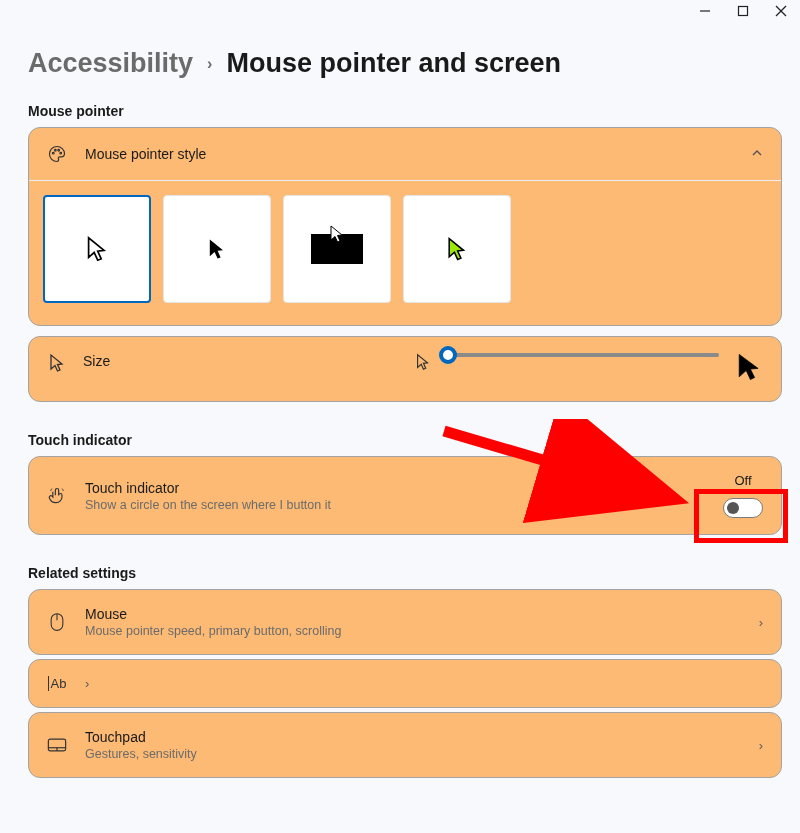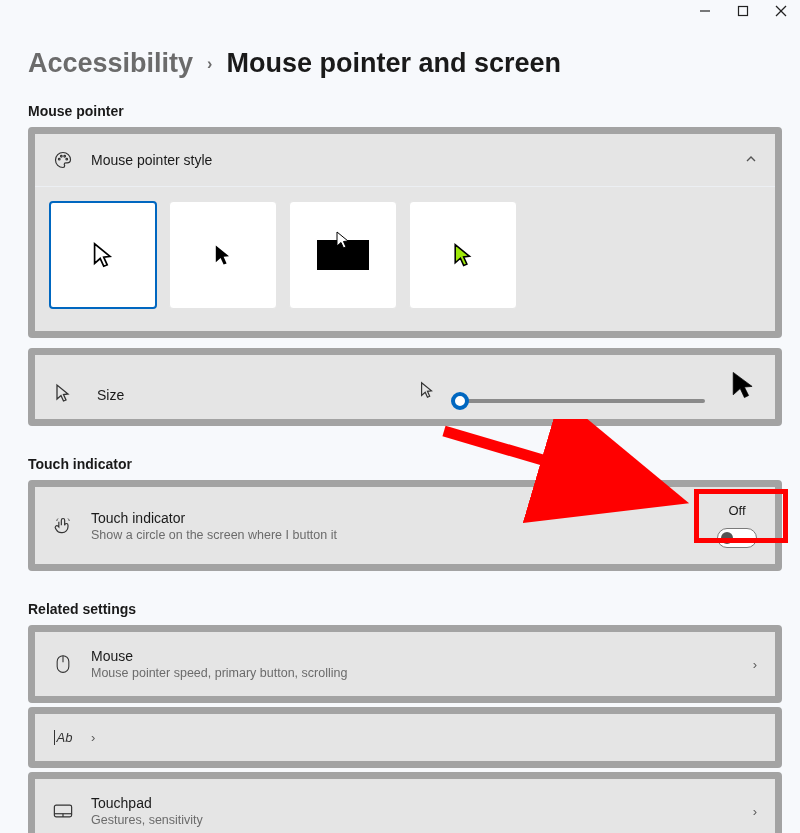--- a/index.html
+++ b/index.html
@@ -23,31 +23,31 @@
   .win-ctrl { width: 14px; height: 14px; display:flex; align-items:center; justify-content:center; cursor:pointer; }
   .content { padding: 20px 18px 6px 28px; }
   .breadcrumb {
     display: flex; align-items: center; gap: 14px;
     font-size: 27px; font-weight: 600; margin-top: 28px;
   }
   .breadcrumb .parent { color: #6b6b6b; font-weight: 600; }
   .breadcrumb .chev  { color: #6b6b6b; font-size: 16px; }
   .section-label { font-size: 14px; font-weight: 600; margin-top: 24px; margin-bottom: 8px; }
   .card {
-    background: #e5e5e5;
-    border: 7px solid #a3a3a3;
-    border-radius: 4px;
+    background: #fdba74;
+    border: 1px solid #a3a3a3;
+    border-radius: 12px;
   }
   .row {
     display: flex; align-items: center;
     padding: 16px 18px;
     gap: 18px;
   }
   .row-clickable { cursor: pointer; }
-  .row-icon { width: 20px; display:flex; justify-content:center; color:#333;font-style:italic; }
+  .row-icon { width: 20px; display:flex; justify-content:center; color:#333; }
   .row-text { flex: 1; }
   .row-title { font-size: 14px; }
   .row-sub { font-size: 12.5px; color: #6b6b6b; margin-top: 2px; }
   .chevron-end { color: #5a5a5a; font-size: 13px; }
   .divider { height:1px; background:#eceff3; }
 
   
   .tiles { display:flex; gap:12px; padding: 14px 14px 22px 14px; }
   .tile {
     width: 108px; height: 108px;
@@ -58,21 +58,21 @@
   .tile.selected { border:2px solid #0067c0; }
   .tile svg { }
   .dark-rect {
     width: 52px; height: 30px; background:#000;
     display:flex; align-items:flex-start; justify-content:center;
     padding-top:0; position:relative;
   }
   .dark-rect .cursor-small { position:absolute; top:-10px; }
 
   
-  .size-row { display:flex; align-items:flex-end; padding: 16px 18px; gap:24px; }
+  .size-row { display:flex; align-items:flex-start; padding: 16px 18px; gap:16px; }
   .cursor-min { width:18px; height:18px; }
   .cursor-max { width:28px; height:28px; }
   .slider {
     flex:1; height:4px; background:#8a8a8a; border-radius:2px;
     position:relative; min-width:200px;
   }
   .slider-fill {
     position:absolute; left:0; top:0; bottom:0; width:4px;
     background:#0067c0; border-radius:2px;
   }

